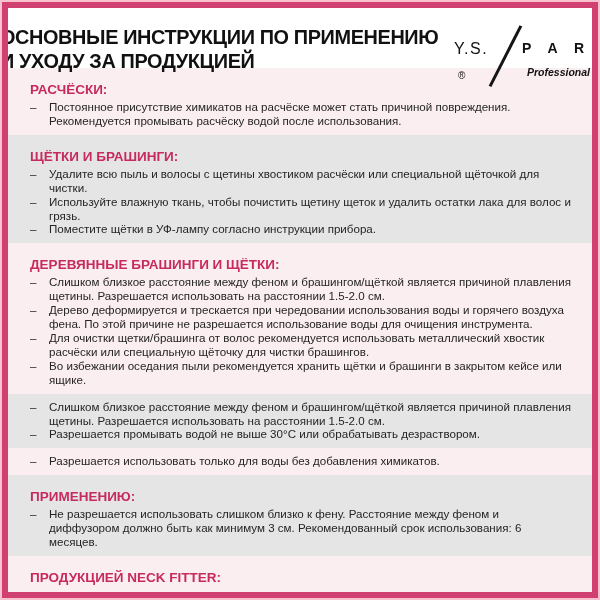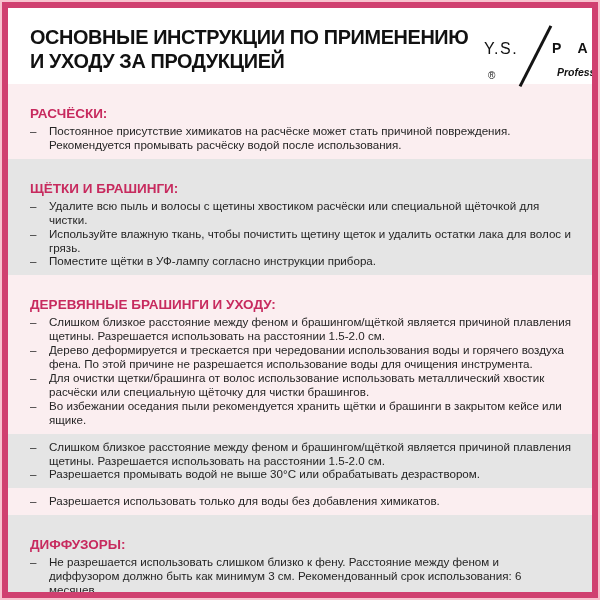--- a/index.html
+++ b/index.html
@@ -19,24 +19,24 @@
     width:100%;height:100%;
     border:6px solid #d04070;
     background:#ffffff;
     display:flex;flex-direction:column;
     overflow:hidden;
   }
   .header{
     background:#ffffff;
     flex:0 0 auto;
     display:flex;
-    justify-content:flex-start;
+    justify-content:flex-end;
     align-items:flex-start;
-    padding:17px 28px 10px 22px;
-    height:76px;
+    padding:17px 4px 10px 22px;
+    height:60px;
     box-sizing:border-box;
   }
   .title{
     font-size:20.5px;
     font-weight:bold;
     color:#111111;
     line-height:1.17;
     letter-spacing:-0.4px;
     transform:scaleX(0.97);
     transform-origin:left top;
@@ -74,21 +74,21 @@
   }
   
   .sections{flex:1 1 auto;display:flex;flex-direction:column;}
   .section{
     padding:6px 20px 7px 22px;
     flex:1 0 auto;
   }
   .section.pink{background:#fbeef0;}
   .section.white{background:#e5e5e5;}
   .section h2{
-    margin:16px 0 2px 0;
+    margin:8px 0 2px 0;
     font-size:13.5px;
     font-weight:bold;
     color:#c72a5e;
     line-height:16px;
     letter-spacing:0;
   }
   .bullet{
     display:grid;
     grid-template-columns:19px 1fr;
     font-size:11.6px;
@@ -134,32 +134,32 @@
           <div class="bullet">
     <span class="dash">–</span>
     <span class="text">Используйте влажную ткань, чтобы почистить щетину щеток и удалить остатки лака для волос и грязь.</span>
   </div>
           <div class="bullet">
     <span class="dash">–</span>
     <span class="text">Поместите щётки в УФ-лампу согласно инструкции прибора.</span>
   </div>
         </section>
         <section class="section pink">
-    <h2>ДЕРЕВЯННЫЕ БРАШИНГИ И УХОДУ:</h2>
+    <h2>ДЕРЕВЯННЫЕ БРАШИНГИ И ЩЁТКИ:</h2>
   <div class="bullet">
     <span class="dash">–</span>
     <span class="text">Слишком близкое расстояние между феном и брашингом/щёткой является причиной плавления щетины. Разрешается использовать на расстоянии 1.5-2.0 см.</span>
   </div>
           <div class="bullet">
     <span class="dash">–</span>
     <span class="text">Дерево деформируется и трескается при чередовании использования воды и горячего воздуха фена. По этой причине не разрешается использование воды для очищения инструмента.</span>
   </div>
           <div class="bullet">
     <span class="dash">–</span>
-    <span class="text">Для очистки щетки/брашинга от волос использование использовать металлический хвостик расчёски или специальную щёточку для чистки брашингов.</span>
+    <span class="text">Для очистки щетки/брашинга от волос рекомендуется использовать металлический хвостик расчёски или специальную щёточку для чистки брашингов.</span>
   </div>
           <div class="bullet">
     <span class="dash">–</span>
     <span class="text">Во избежании оседания пыли рекомендуется хранить щётки и брашинги в закрытом кейсе или ящике.</span>
   </div>
         </section>
         <section class="section white">
   <div class="bullet">
     <span class="dash">–</span>
     <span class="text">Слишком близкое расстояние между феном и брашингом/щёткой является причиной плавления щетины. Разрешается использовать на расстоянии 1.5-2.0 см.</span>
@@ -169,21 +169,21 @@
     <span class="text">Разрешается промывать водой не выше 30°C или обрабатывать дезраствором.</span>
   </div>
         </section>
         <section class="section pink">
   <div class="bullet">
     <span class="dash">–</span>
     <span class="text">Разрешается использовать только для воды без добавления химикатов.</span>
   </div>
         </section>
         <section class="section white">
-    <h2>ДИФФУЗОРЫ:</h2>
+    <h2>ПРИМЕНЕНИЮ:</h2>
   <div class="bullet">
     <span class="dash">–</span>
     <span class="text">Не разрешается использовать слишком близко к фену. Расстояние между феном и диффузором должно быть как минимум 3 см. Рекомендованный срок использования: 6 месяцев.</span>
   </div>
         </section>
         <section class="section pink">
     <h2>ПРОДУКЦИЕЙ NECK FITTER:</h2>
   </section>
       </div>
 

